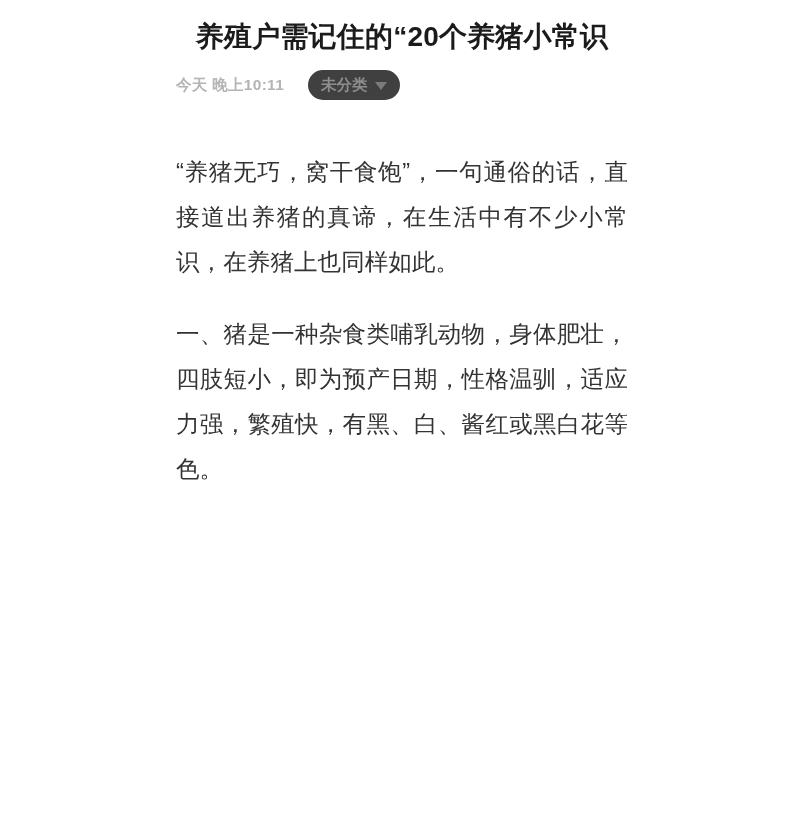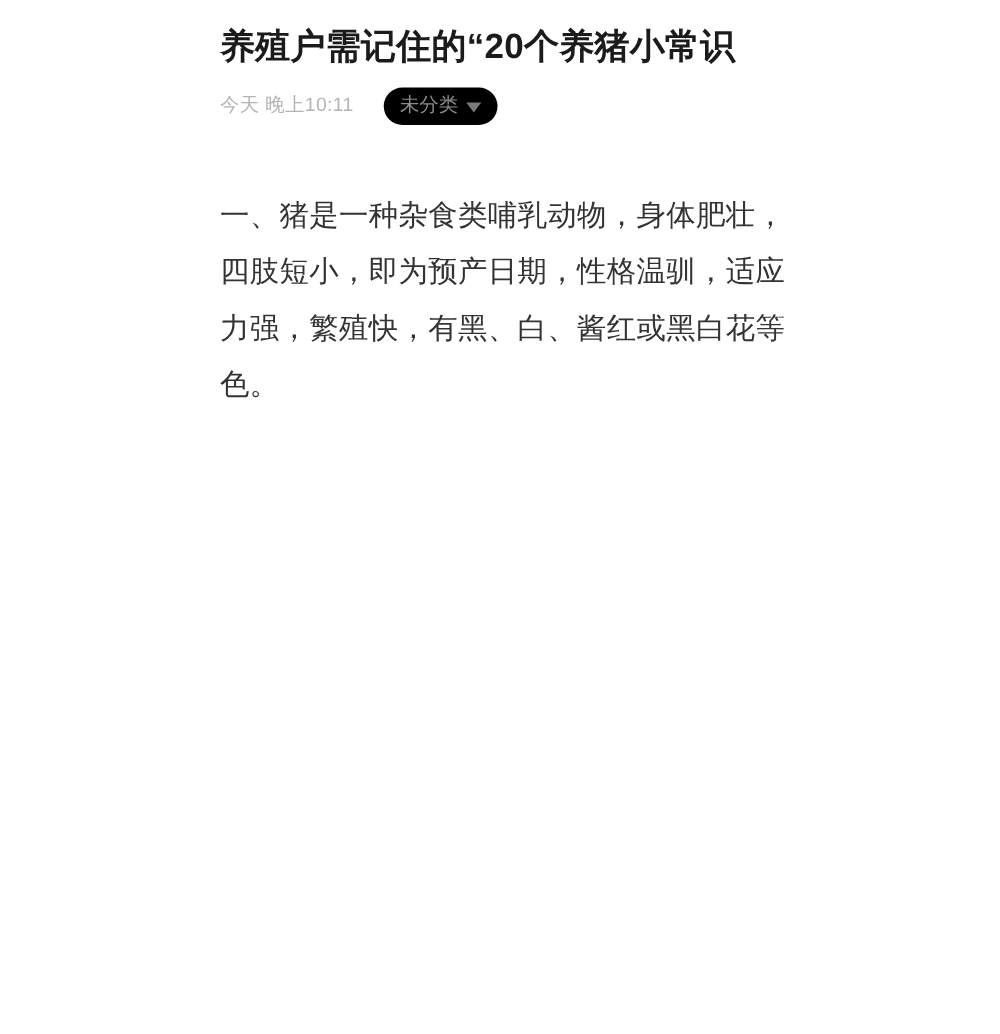--- a/index.html
+++ b/index.html
@@ -32,46 +32,48 @@
 
   .article-title {
     margin: 0;
     padding-top: 17px;
     font-size: 28px;
     line-height: 40px;
     font-weight: 700;
     color: #1b1b1b;
     letter-spacing: 0.2px;
     white-space: nowrap;
+    text-align: center;
   }
 
   .meta-row {
     display: flex;
     align-items: center;
     margin-top: 13px;
     height: 30px;
+    font-weight: bold;
   }
 
   .meta-time {
     font-size: 15.5px;
     line-height: 30px;
     color: #b4b4b4;
     letter-spacing: 0.3px;
     white-space: nowrap;
   }
 
   .category-pill {
     display: inline-flex;
     align-items: center;
     gap: 7px;
     margin-left: 24px;
     height: 30px;
     padding: 0 13px;
     border-radius: 15px;
-    background: #000000;
+    background: #404040;
     box-sizing: border-box;
   }
 
   .category-pill-label {
     font-size: 15.5px;
     line-height: 30px;
     color: #8d8d8d;
     white-space: nowrap;
   }
 
@@ -115,17 +117,18 @@
     <div class="meta-row">
       <span class="meta-time">今天 晚上10:11</span>
 
       <span class="category-pill">
         <span class="category-pill-label">未分类</span>
         <span class="chevron-down-icon"></span>
       </span>
     </div>
 
     <div class="body-text">
+      <p class="body-paragraph">“养猪无巧，窝干食饱”，一句通俗的话，直接道出养猪的真谛，在生活中有不少小常识，在养猪上也同样如此。</p>
       <p class="body-paragraph">一、猪是一种杂食类哺乳动物，身体肥壮，四肢短小，即为预产日期，性格温驯，适应力强，繁殖快，有黑、白、酱红或黑白花等色。</p>
     </div>
 
   </div>
 </div>
 
 </body></html>

